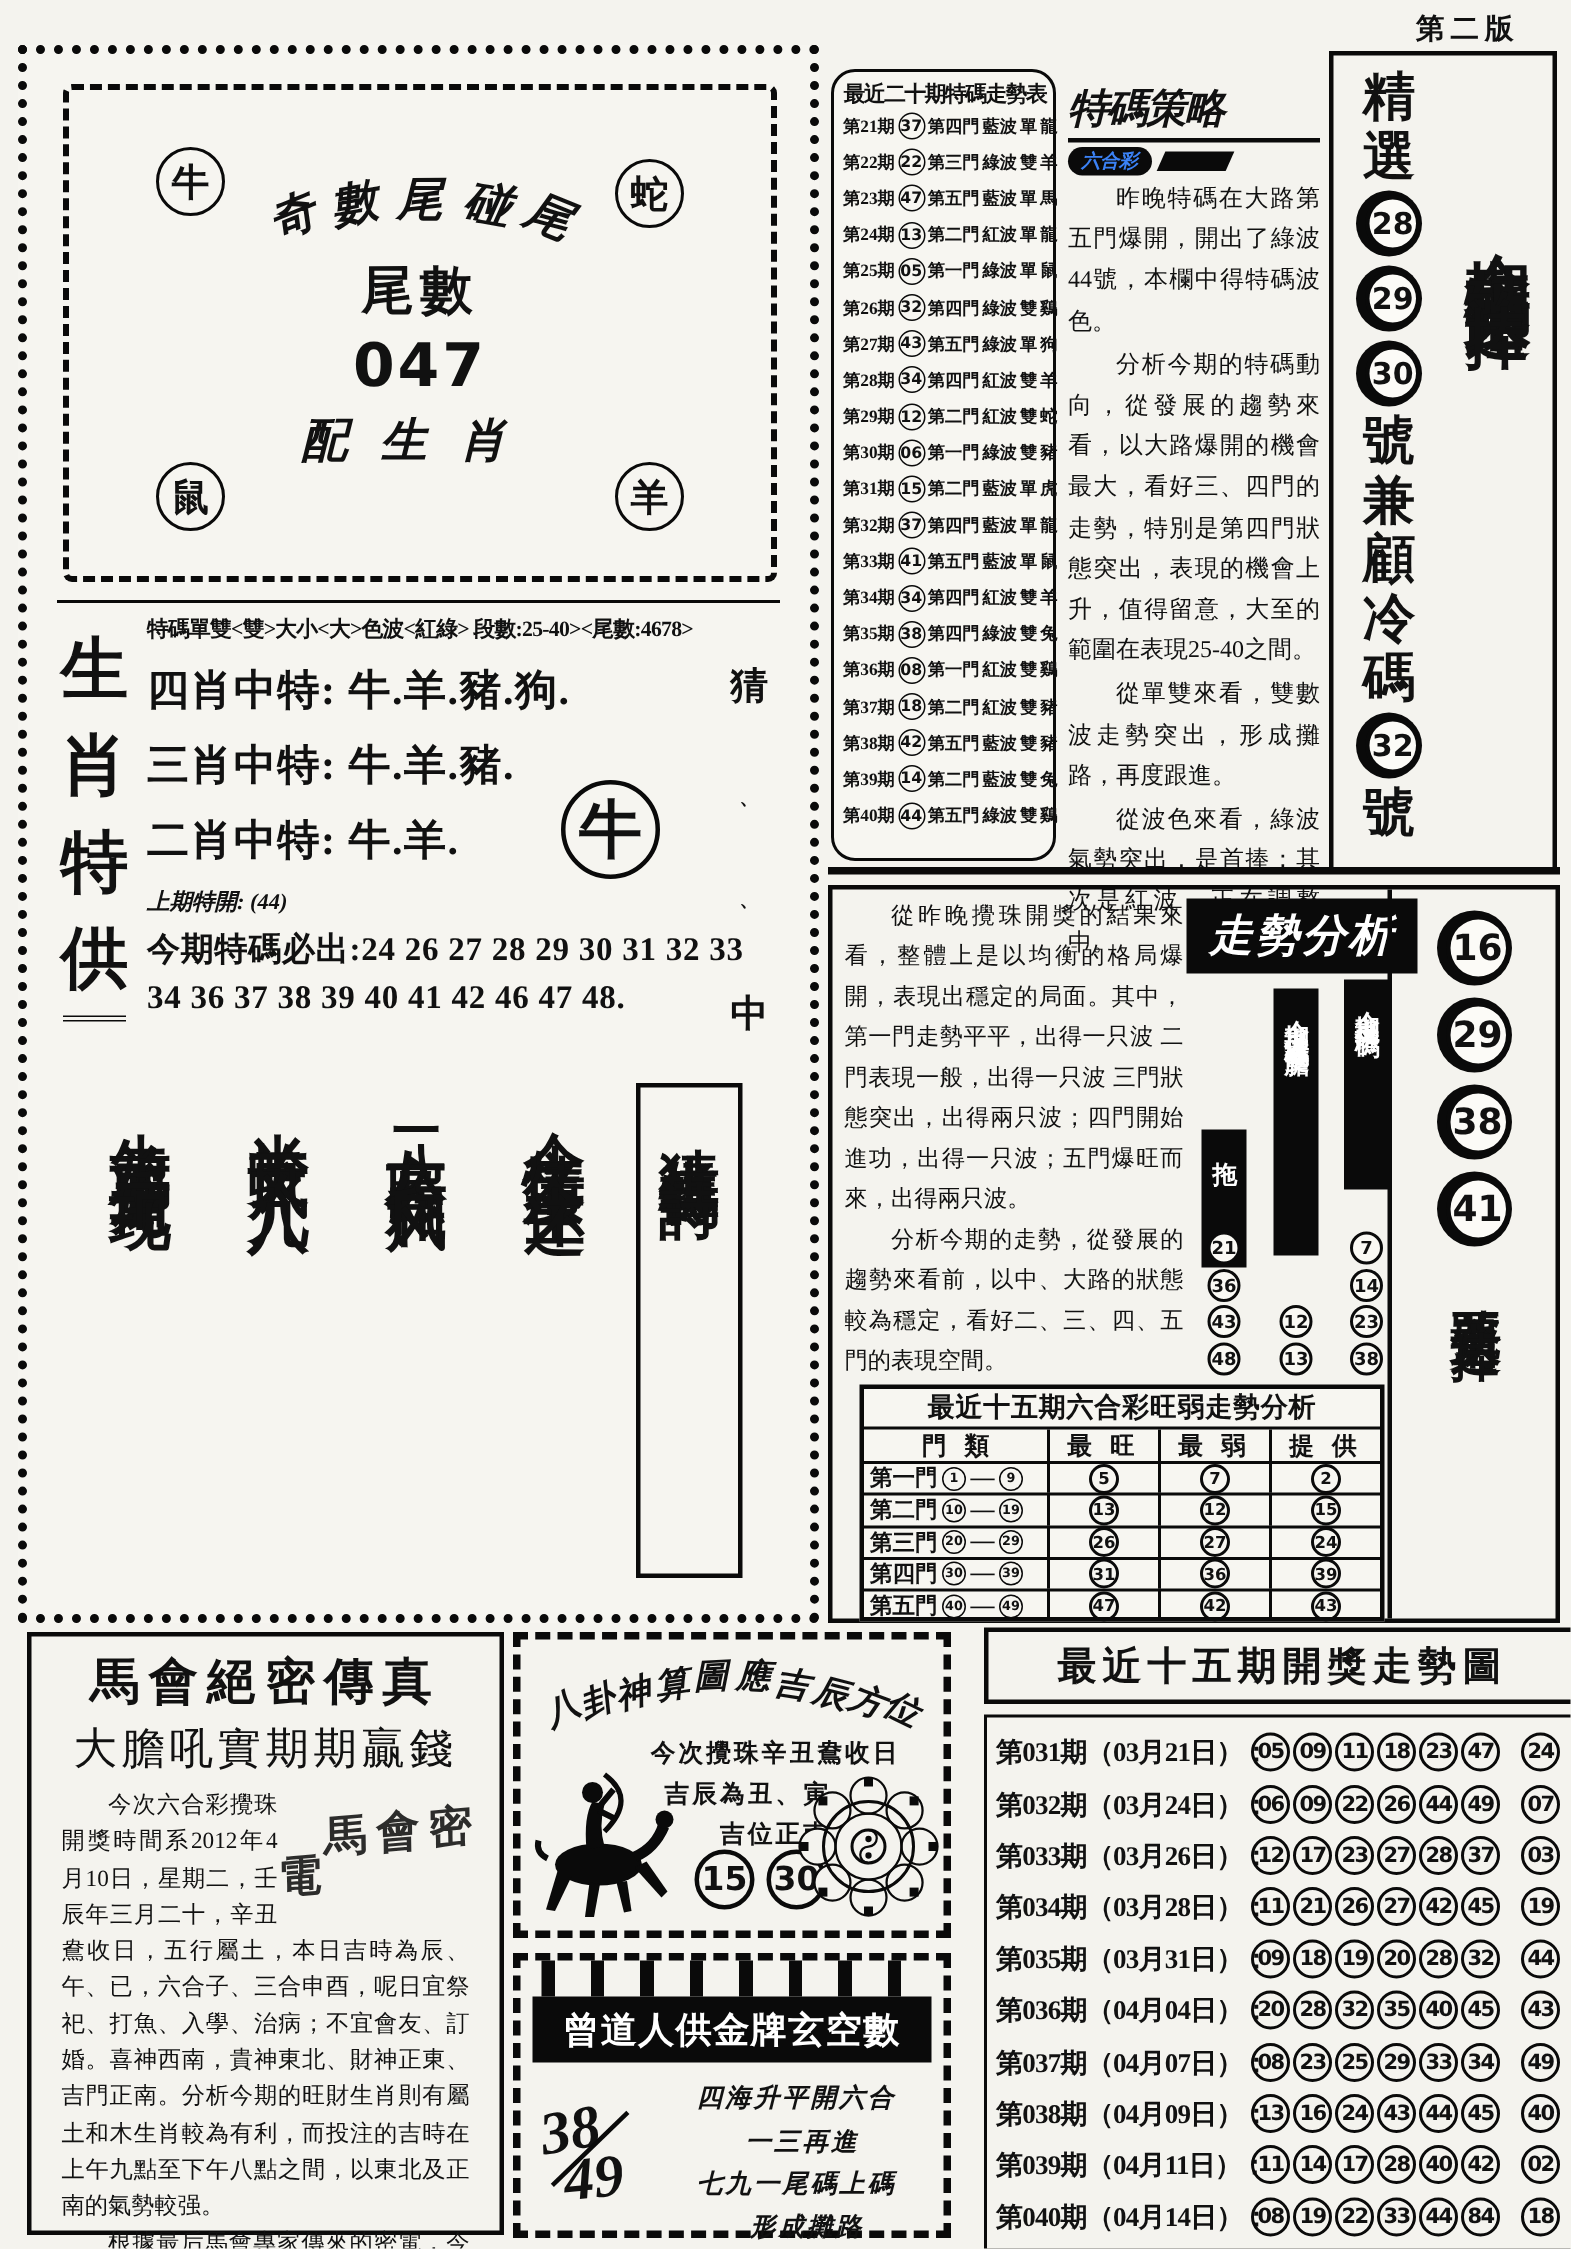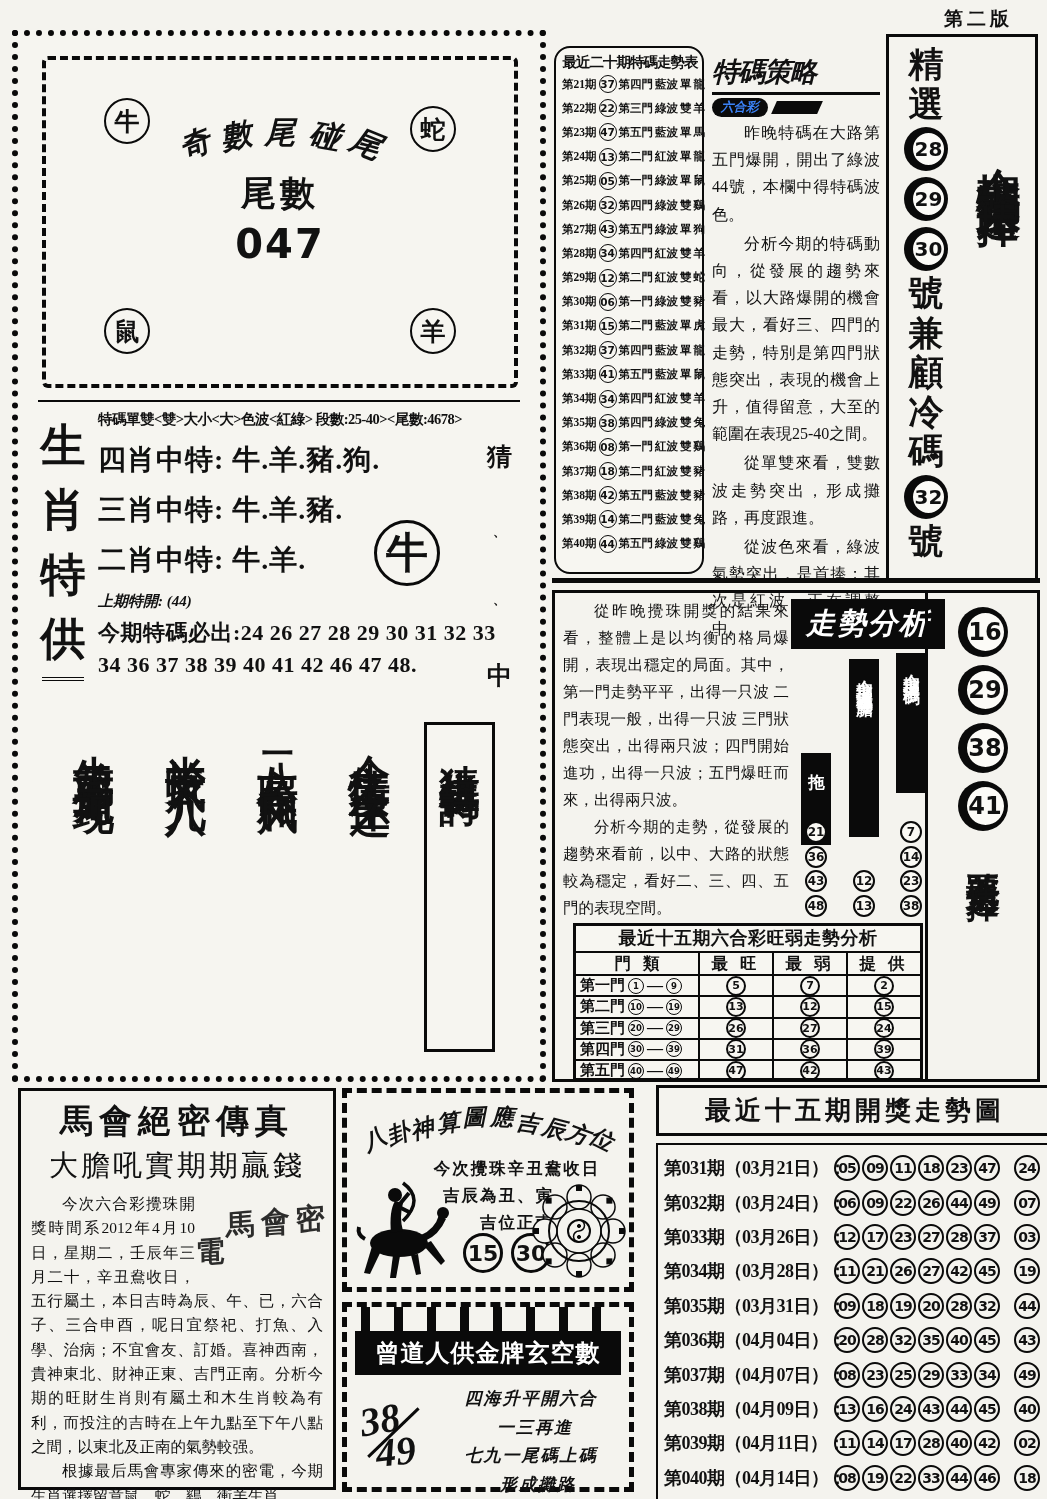--- a/index.html
+++ b/index.html
@@ -117,21 +117,21 @@
   .str-gate { font-size:15px; letter-spacing:0; }
   .c-xs { width:16px; height:16px; border:1.5px solid #0a0a0a; border-radius:50%; display:inline-flex;
     align-items:center; justify-content:center; font-size:8.5px; font-weight:bold; flex:none;
     font-family:"DejaVu Sans", sans-serif; }
   .c-md { width:20px; height:20px; border:2px solid #0a0a0a; border-radius:50%; display:inline-flex;
     align-items:center; justify-content:center; font-size:11px; font-weight:bold; flex:none;
     font-family:"DejaVu Sans", sans-serif; }
 
   
   .fax { position:absolute; left:18px; top:1088px; width:318px; height:402px; border:3.5px solid #0a0a0a;
-    padding:8px 10px; }
+    padding:8px 20px; }
   .fax-t1 { font-size:33px; font-weight:900; text-align:center; letter-spacing:6px; white-space:nowrap; }
   .fax-t2 { font-size:29px; font-weight:400; text-align:center; letter-spacing:3px; margin-top:2px; white-space:nowrap; }
   .fax-paras { margin-top:6px; }
   .fax-paras p { font-size:15.5px; line-height:24.3px; text-align:justify; text-indent:2em; }
   .fax-stamp { float:right; width:128px; height:86px; display:flex; align-items:center; justify-content:center;
     font-size:29px; font-weight:900; transform:rotate(-5deg) skewX(-4deg); letter-spacing:-2px; opacity:0.88;
     shape-outside:margin-box; }
 
   .bagua { position:absolute; left:342px; top:1088px; width:292px; height:204px; border:5px dashed #0a0a0a;
     padding:4px 8px; }
@@ -184,20 +184,21 @@
     <div class="tail-center">
       <div class="tail-arch">
           <span style="transform: rotate(-22deg) translateY(12px);">奇</span>
           <span style="transform: rotate(-10deg) translateY(3px);">數</span>
           <span style="transform: rotate(0deg) translateY(0px);">尾</span>
           <span style="transform: rotate(10deg) translateY(3px);">碰</span>
           <span style="transform: rotate(22deg) translateY(12px);">尾</span>
         </div>
       <div class="tail-l1">尾數</div>
       <div class="tail-l2">047</div>
+      <div class="tail-l3">配生肖</div>
     </div>
   </div>
   <div class="tail-divider"></div>
 
   <div class="zs">
     <div class="zs-title">
         <span>生</span>
         <span>肖</span>
         <span>特</span>
         <span>供</span>
@@ -731,17 +732,17 @@
         <span class="c-dr">42</span>
         <span class="c-dr special">02</span>
       </div>
       <div class="draw-row">
         <span class="dr-label">第040期（04月14日）：</span>
         <span class="c-dr">08</span>
         <span class="c-dr">19</span>
         <span class="c-dr">22</span>
         <span class="c-dr">33</span>
         <span class="c-dr">44</span>
-        <span class="c-dr">46</span>
+        <span class="c-dr">84</span>
         <span class="c-dr special">18</span>
       </div>
     </div>
 </div>
 
 </body></html>

